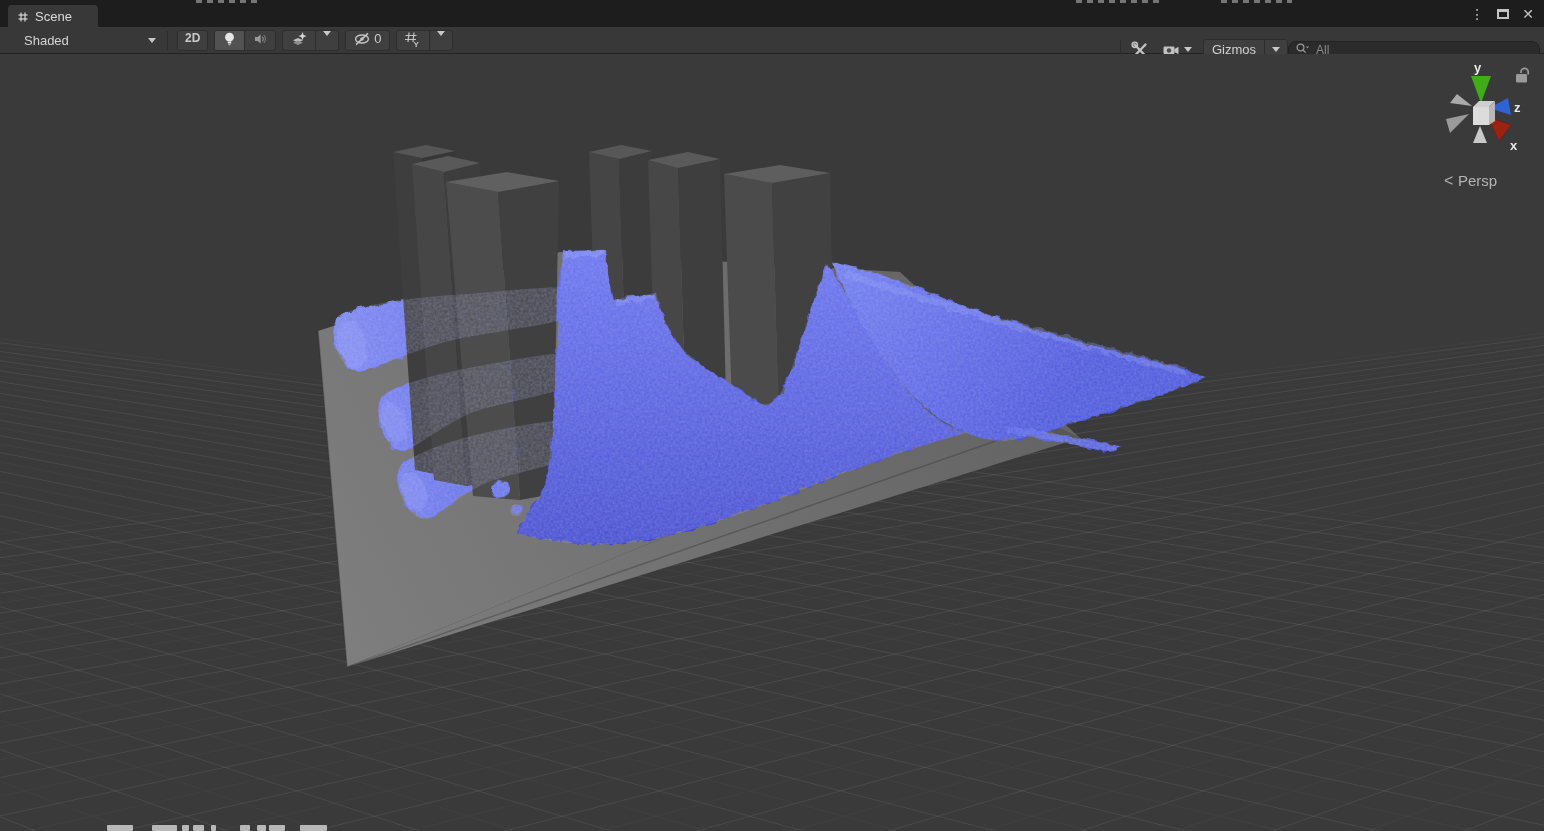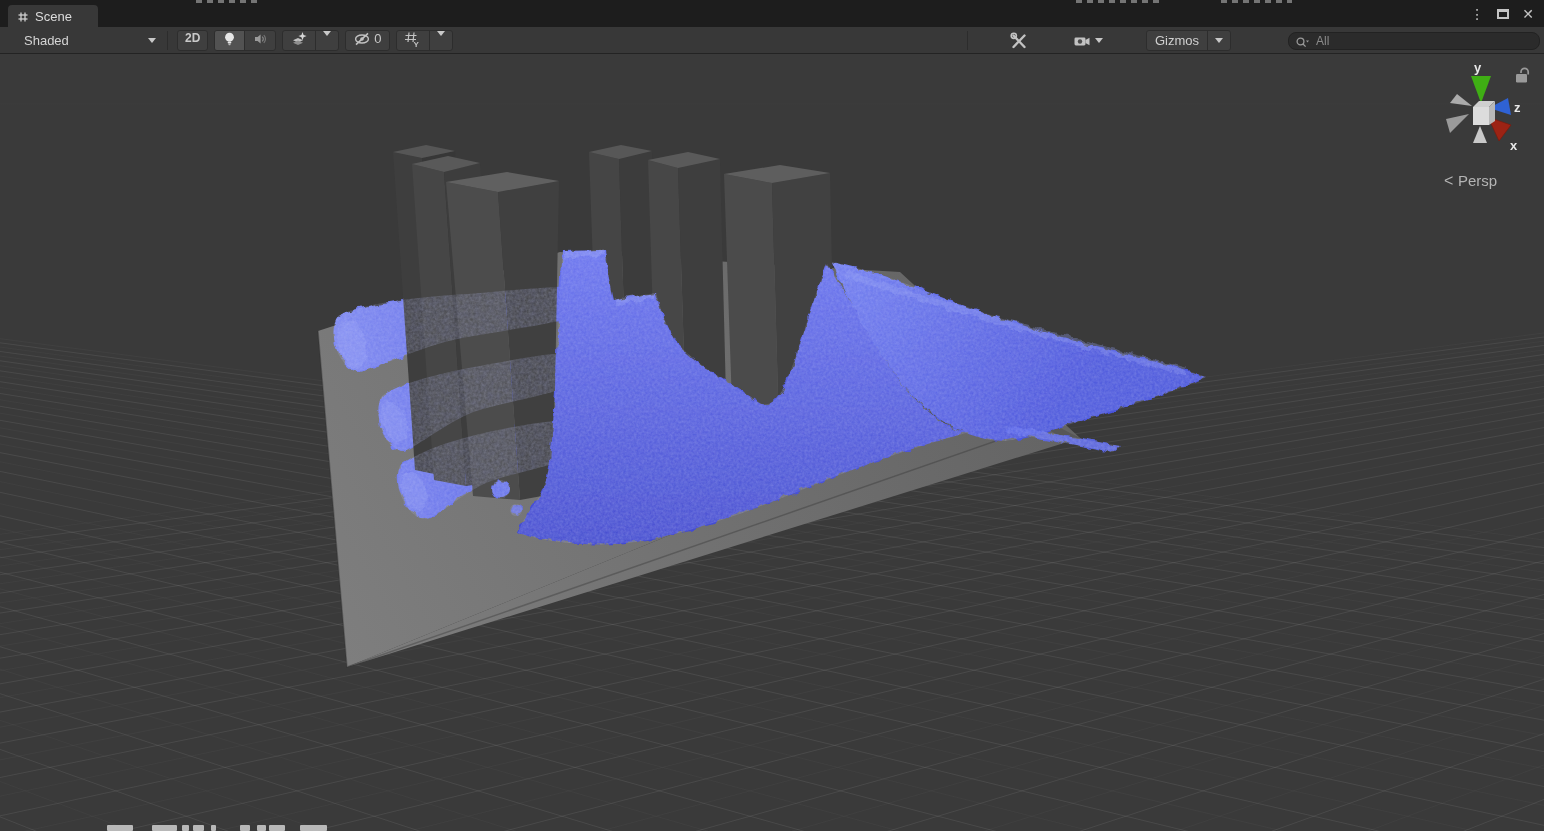--- a/index.html
+++ b/index.html
@@ -24,27 +24,27 @@
   .caret{width:0;height:0;border-left:4px solid transparent;border-right:4px solid transparent;
          border-top:5px solid #c8c8c8;display:inline-block;}
   .vsep{width:1px;height:19px;background:#2c2c2c;margin:0 3px;}
   .btn-group{display:flex;height:21px;background:#3f3f3f;border:1px solid #2d2d2d;border-radius:3px;
              overflow:hidden;margin-left:6px;}
   .seg{display:flex;align-items:flex-start;justify-content:center;padding:0 7px;border-left:1px solid #2d2d2d;}
   .seg:first-child{border-left:none;}
   .seg.active{background:#525252;}
   .seg .txt{font-size:12px;font-weight:bold;color:#c8c8c8;}
   .count-txt{font-size:13px;color:#c8c8c8;margin-left:2px;}
-  .right-cluster{position:absolute;right:4px;top:3px;display:flex;align-items:center;height:21px;gap:32px;}
+  .right-cluster{position:absolute;right:4px;top:12px;display:flex;align-items:center;height:21px;}
   .flatbtn{display:flex;align-items:center;gap:4px;padding:0 6px;height:21px;}
   .gizmos-btn{display:flex;align-items:center;height:21px;background:#3f3f3f;border:1px solid #2d2d2d;
               border-radius:3px;margin-left:5px;}
   .gizmos-btn .lbl{font-size:13px;color:#d0d0d0;padding:0 8px;}
   .gizmos-btn .car{padding:0 7px;border-left:1px solid #2d2d2d;height:100%;display:flex;align-items:center;}
-  .searchbox{display:flex;align-items:flex-end;gap:4px;width:252px;height:18px;margin-left:25px;
+  .searchbox{display:flex;align-items:flex-start;gap:4px;width:252px;height:18px;margin-left:0;
              background:#2b2b2b;border:1px solid #222;border-radius:8px;padding:0 6px;}
   .searchbox input{flex:1;background:transparent;border:none;outline:none;color:#bbb;
                    font-size:12px;font-family:inherit;}
   .searchbox input::placeholder{color:#8b8b8b;}
   
   .viewport{position:absolute;left:0;top:54px;width:1544px;height:777px;background:#3a3a3a;}
   svg text{font-family:"Liberation Sans","DejaVu Sans",sans-serif;}
 </style>
 </head>
 <body>

